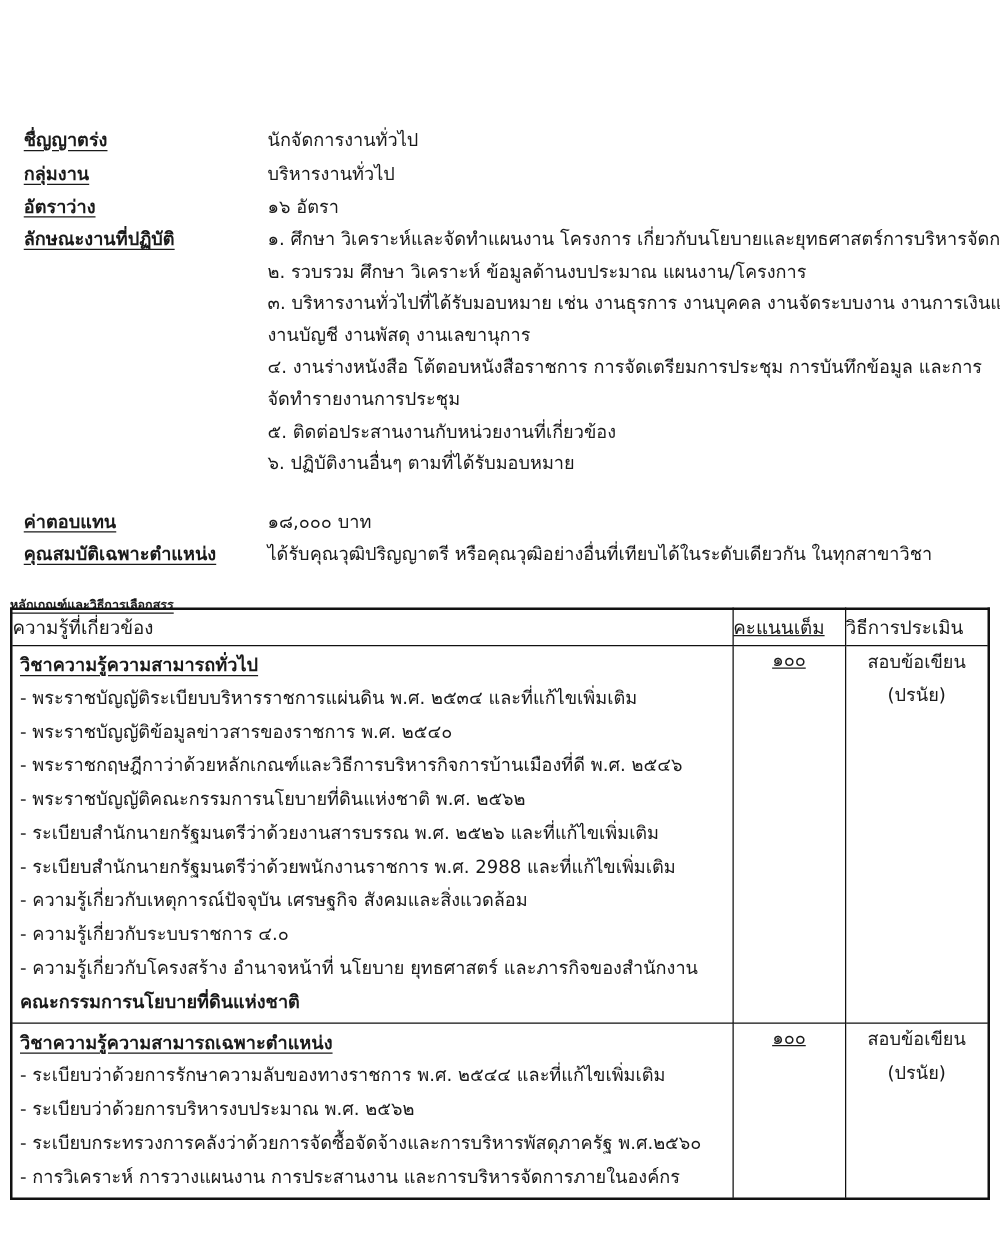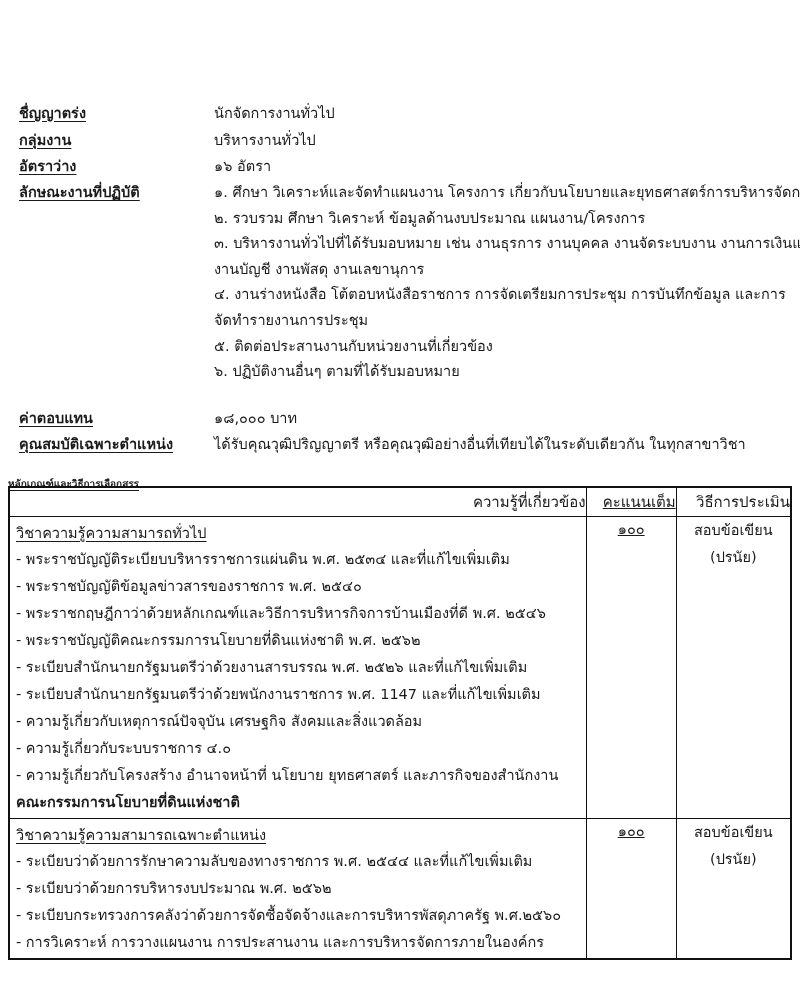--- a/index.html
+++ b/index.html
@@ -22,27 +22,27 @@
     text-decoration: underline; text-underline-offset: 3px; white-space: nowrap;
   }
   table.criteria {
     position: absolute; left: 8px; top: 486px; width: 784px;
     border-collapse: collapse; font-size: 14.5px;
   }
   table.criteria th, table.criteria td {
     border: 1px solid #111; padding: 0; vertical-align: top;
   }
   table.criteria { border: 2px solid #111; }
-  table.criteria th { height: 28px; font-weight: normal; font-size: 15px; vertical-align: middle; text-align: right; }
+  table.criteria th { height: 28px; font-weight: normal; font-size: 15px; vertical-align: middle; text-align: left; }
   .col-k { width: 569px; }
   .col-s { width: 88px; text-decoration: underline; }
   .col-m { width: 112px; }
   .klist { padding: 4px 6px 2px 6px; }
   .subj {
-    font-weight: normal; text-decoration: underline; text-underline-offset: 3px;
+    font-weight: bold; text-decoration: underline; text-underline-offset: 3px;
     line-height: 25px; white-space: nowrap;
   }
   .kitem { line-height: 27px; white-space: nowrap; }
   .kitem.cont { padding-left: 0; font-weight: bold; }
   td.score { text-align: center; padding-top: 6px; line-height: 25px; }
   td.method { text-align: center; padding-top: 4px; line-height: 27px; }
 </style>
 </head>
 <body>
 
@@ -97,21 +97,21 @@
   <tbody>
     <tr>
       <td class="col-k">
         <div class="klist">
           <div class="subj">วิชาความรู้ความสามารถทั่วไป</div>
           <div class="kitem">- พระราชบัญญัติระเบียบบริหารราชการแผ่นดิน พ.ศ. ๒๕๓๔ และที่แก้ไขเพิ่มเติม</div>
           <div class="kitem">- พระราชบัญญัติข้อมูลข่าวสารของราชการ พ.ศ. ๒๕๔๐</div>
           <div class="kitem">- พระราชกฤษฎีกาว่าด้วยหลักเกณฑ์และวิธีการบริหารกิจการบ้านเมืองที่ดี พ.ศ. ๒๕๔๖</div>
           <div class="kitem">- พระราชบัญญัติคณะกรรมการนโยบายที่ดินแห่งชาติ พ.ศ. ๒๕๖๒</div>
           <div class="kitem">- ระเบียบสำนักนายกรัฐมนตรีว่าด้วยงานสารบรรณ พ.ศ. ๒๕๒๖ และที่แก้ไขเพิ่มเติม</div>
-          <div class="kitem">- ระเบียบสำนักนายกรัฐมนตรีว่าด้วยพนักงานราชการ พ.ศ. 1147 และที่แก้ไขเพิ่มเติม</div>
+          <div class="kitem">- ระเบียบสำนักนายกรัฐมนตรีว่าด้วยพนักงานราชการ พ.ศ. 2988 และที่แก้ไขเพิ่มเติม</div>
           <div class="kitem">- ความรู้เกี่ยวกับเหตุการณ์ปัจจุบัน เศรษฐกิจ สังคมและสิ่งแวดล้อม</div>
           <div class="kitem">- ความรู้เกี่ยวกับระบบราชการ ๔.๐</div>
           <div class="kitem">- ความรู้เกี่ยวกับโครงสร้าง อำนาจหน้าที่ นโยบาย ยุทธศาสตร์ และภารกิจของสำนักงาน</div>
           <div class="kitem cont">คณะกรรมการนโยบายที่ดินแห่งชาติ</div>
         </div>
       </td>
       <td class="col-s score">
         <span>๑๐๐</span>
       </td>
       <td class="col-m method">

